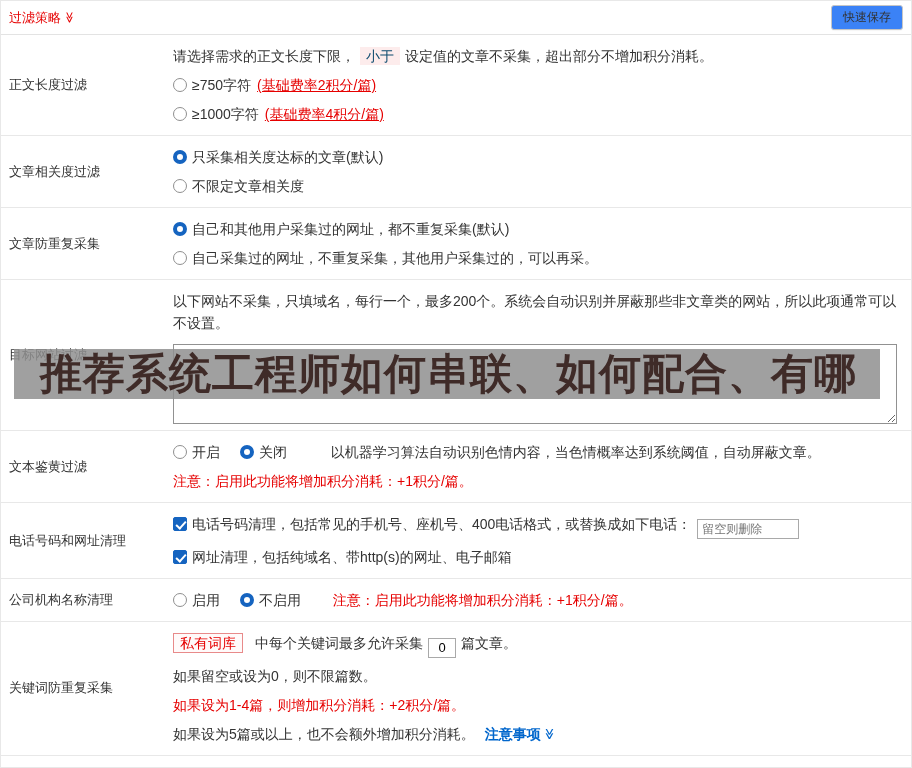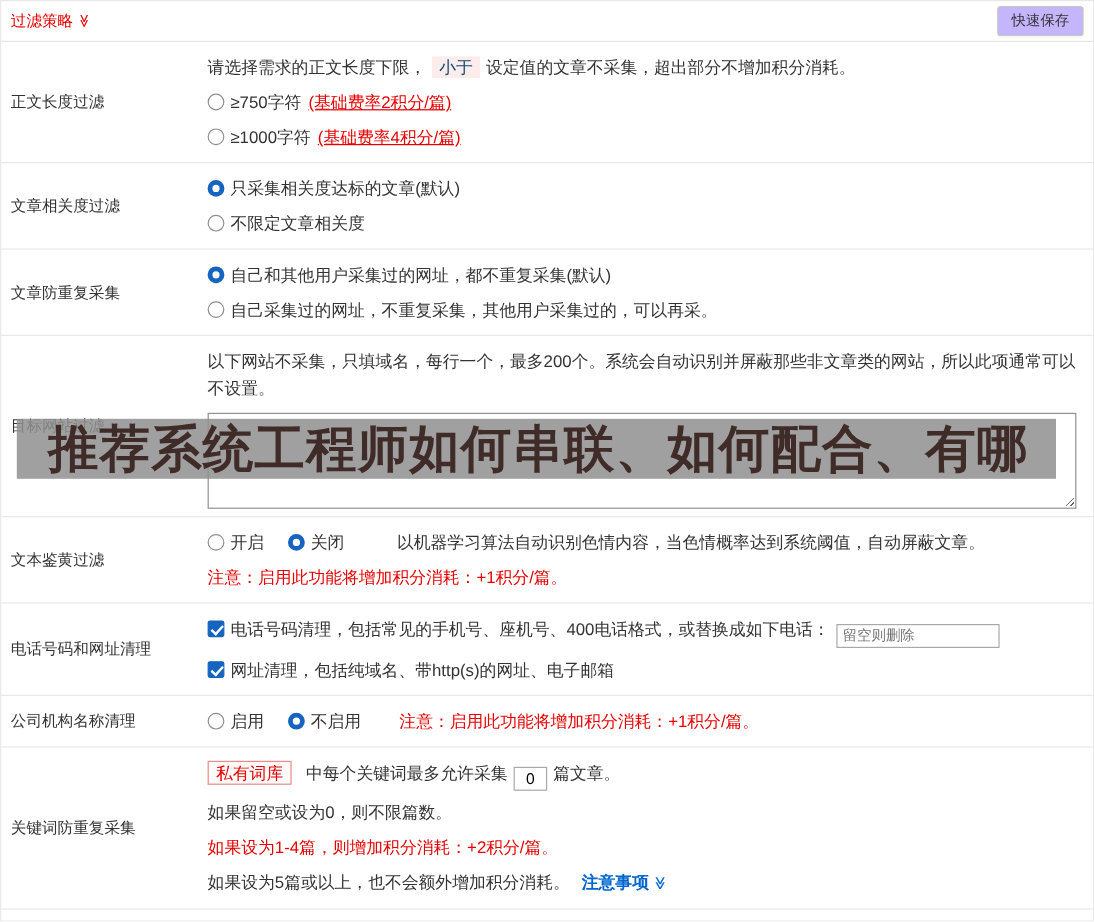--- a/index.html
+++ b/index.html
@@ -4,21 +4,21 @@
 <style>
   html,body{margin:0;padding:0;background:#fff;}
   body{font-family:"Liberation Sans","DejaVu Sans",sans-serif;font-size:14px;color:#333;}
   .page{position:relative;width:912px;height:768px;box-sizing:border-box;background:#fff;
         border:1px solid #e8e8e8;overflow:hidden;}
   
   .header{height:34px;display:flex;align-items:center;justify-content:space-between;
           padding:0 8px;border-bottom:1px solid #e3e3e3;box-sizing:border-box;}
   .title-wrap{color:#e60000;font-size:13px;cursor:pointer;}
   .chev{display:inline-block;transform:rotate(90deg);font-size:11px;margin-left:3px;vertical-align:1px;}
-  .save-btn{font-size:12px;padding:3px 11px;border:1px solid #c6c6c6;border-radius:3px;background:#c4b5fd;
+  .save-btn{font-size:12px;padding:3px 11px;border:1px solid #c6c6c6;border-radius:3px;background:#3b82f6;
             color:#333;cursor:pointer;font-family:inherit;box-shadow:0 1px 1px rgba(0,0,0,0.04);margin-left:38px;}
   
   .row{display:flex;border-bottom:1px solid #e8e8e8;}
   .row-label{flex:0 0 172px;width:172px;display:flex;align-items:center;padding-left:8px;
              box-sizing:border-box;font-size:13px;color:#333;}
   .row-content{flex:1;padding:3px 8px 3px 0;}
   .line{display:block;margin:7px 0;line-height:22px;}
   
   .radio{display:inline-block;width:14px;height:14px;border-radius:50%;border:1px solid #8f8f8f;
          background:#fff;vertical-align:-2px;margin-right:5px;box-sizing:border-box;cursor:pointer;}
@@ -33,22 +33,22 @@
   
   .red{color:#e60000;}
   .fee-note{color:#e60000;text-decoration:underline;margin-left:6px;}
   .hl-red{color:#0c4a6e;background:#fdecec;padding:1px 6px;margin:0 5px;}
   .desc-inline{margin-left:24px;text-align:center;}
   .note-inline{margin-left:12px;}
   .tag{color:#e60000;border:1px solid #e88a8a;background:#fffafa;padding:1px 6px;margin-right:12px;}
   .link{color:#0066cc;font-weight:bold;margin-left:10px;cursor:pointer;}
   .link .chev{color:#0066cc;}
   
-  .phone-input{width:136px;height:20px;border:1px solid #a9a9a9;font-size:12px;padding:0 4px;
-               color:#555;font-family:Liberation Mono, monospace;vertical-align:-4px;margin-left:2px;box-sizing:border-box;}
+  .phone-input{width:102px;height:20px;border:1px solid #a9a9a9;font-size:12px;padding:0 4px;
+               color:#555;font-family:Liberation Sans, sans-serif;vertical-align:-4px;margin-left:2px;box-sizing:border-box;}
   .count-input{width:28px;height:20px;border:1px solid #a9a9a9;text-align:center;font-size:13px;
                font-family:inherit;margin:0 5px;vertical-align:-4px;box-sizing:border-box;}
   .sites-textarea{width:724px;height:80px;border:1px solid #919191;box-sizing:border-box;
                   resize:both;margin-top:3px;font-family:inherit;}
   
   .watermark{position:absolute;left:13px;top:348px;width:866px;height:50px;z-index:5;
              background:rgba(143,143,143,0.85);display:flex;align-items:center;
              padding-left:26px;box-sizing:border-box;overflow:hidden;white-space:nowrap;}
   .watermark span{font-size:42px;font-weight:bold;color:#3f2b28;letter-spacing:1px;}
 </style>

